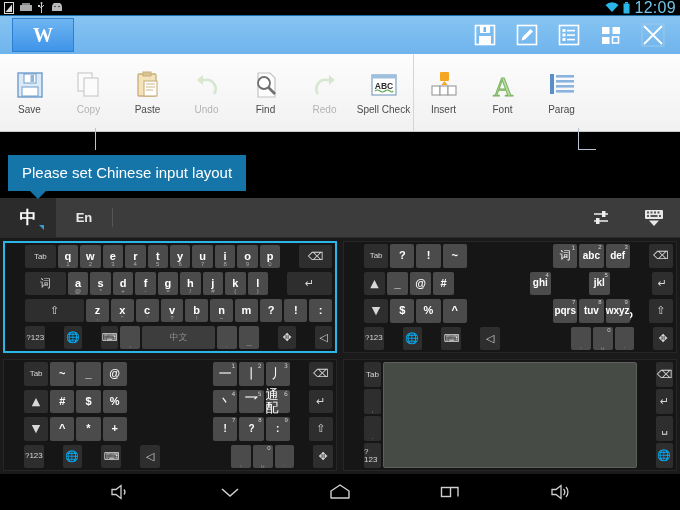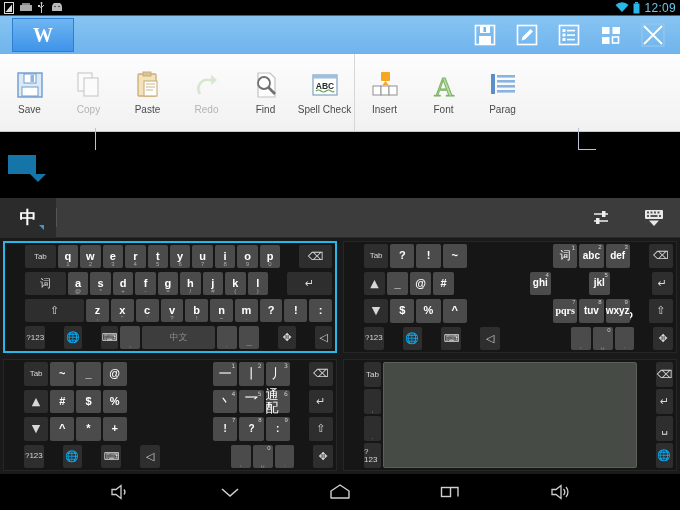--- a/index.html
+++ b/index.html
@@ -13,21 +13,21 @@
 
   
   .statusbar {
     height: 16px; background: #000; display: flex; align-items: center;
     padding: 0 4px; color: #9fd4e8; font-size: 11px;
     border-bottom: 1px solid #1b6ea8;
   }
   .sb-left { display: flex; align-items: center; gap: 6px; }
   .sb-right { margin-left: auto; display: flex; align-items: center; gap: 4px; }
   .sb-ico { display: block; }
-  .sb-time { color: #6fc4e8; font-size: 12px; letter-spacing: .3px; }
+  .sb-time { color: #6fc4e8; font-size: 16px; letter-spacing: .3px; }
 
   
   .titlebar {
     height: 38px; background: #7bbdf0;
     background: linear-gradient(#86c4f2,#6fb4ed);
     display: flex; align-items: center; position: relative;
   }
   .wlogo {
     width: 62px; height: 34px; margin-left: 12px;
     background: linear-gradient(#6fb6f2,#3f93e8);
@@ -267,40 +267,49 @@
               <rect x="5" y="4" width="18" height="22" rx="1" fill="#f4e2bb" stroke="#c9ae7a" stroke-width="1.3"></rect>
               <rect x="10" y="2" width="8" height="4" fill="#d9c493" stroke="#c9ae7a"></rect>
               <rect x="11" y="11" width="13" height="15" fill="#fff" stroke="#c9ae7a" stroke-width="1.1"></rect>
               <path d="M13 14h9 M13 17h9 M13 20h7" stroke="#c9ae7a" stroke-width="0.9"></path>
             </svg>
         </div>
         <div class="rlabel">Paste</div>
       </div>
 
 
-
-      <div class="ritem">
-        <div class="ricon">
-          <svg width="30" height="30" viewBox="0 0 30 30">
-              <path d="M8 24 a9 9 0 0 1 9 -14 h5" fill="none" stroke="#d7e6cf" stroke-width="2.6"></path>
-              <path d="M19 5 L25 10 L19 15 Z" fill="#d7e6cf"></path>
-            </svg>
-        </div>
-        <div class="rlabel dim">Redo</div>
+      <div class="ritem">
+        <div class="ricon">
+          <svg width="30" height="30" viewBox="0 0 30 30">
+              <path d="M22 24 a9 9 0 0 0 -9 -14 h-5" fill="none" stroke="#d7e6cf" stroke-width="2.6"></path>
+              <path d="M11 5 L5 10 L11 15 Z" fill="#d7e6cf"></path>
+            </svg>
+        </div>
+        <div class="rlabel dim">Undo</div>
       </div>
 
       <div class="ritem">
         <div class="ricon">
           <svg width="30" height="30" viewBox="0 0 30 30">
               <path d="M7 3 h12 l5 5 v19 h-17 z" fill="#fdfdfd" stroke="#c3c3c3" stroke-width="1.2"></path>
               <circle cx="13" cy="13" r="6" fill="#fff" stroke="#6f6f6f" stroke-width="1.8"></circle>
               <path d="M17.5 17.5 L24 24" stroke="#6f6f6f" stroke-width="2.6"></path>
             </svg>
         </div>
         <div class="rlabel">Find</div>
+      </div>
+
+      <div class="ritem">
+        <div class="ricon">
+          <svg width="30" height="30" viewBox="0 0 30 30">
+              <path d="M8 24 a9 9 0 0 1 9 -14 h5" fill="none" stroke="#d7e6cf" stroke-width="2.6"></path>
+              <path d="M19 5 L25 10 L19 15 Z" fill="#d7e6cf"></path>
+            </svg>
+        </div>
+        <div class="rlabel dim">Redo</div>
       </div>
 
       <div class="ritem">
         <div class="ricon">
           <svg width="30" height="30" viewBox="0 0 30 30">
               <rect x="3" y="5" width="24" height="20" fill="#fff" stroke="#8aa8c6" stroke-width="1.3"></rect>
               <rect x="3" y="5" width="24" height="3.5" fill="#9cc0dd"></rect>
               <text x="15" y="18.5" text-anchor="middle" font-family="Liberation Sans, sans-serif" font-size="8.5" font-weight="bold" fill="#2b2b2b">ABC</text>
               <path d="M6 21 q2.5 -2 5 0 t5 0 t5 0 t3 0" fill="none" stroke="#53a647" stroke-width="1.2"></path>
             </svg>
@@ -346,27 +355,31 @@
         <div class="rlabel">Parag</div>
       </div>
     </div>
   </div>
 
   <div class="conn" style="left:95px; top:128px; width:1px; height:22px;"></div>
   <div class="conn" style="left:578px; top:128px; width:1px; height:22px;"></div>
   <div class="conn" style="left:578px; top:149px; width:18px; height:1px;"></div>
 
   <div class="tooltip">
+    <span>Please set Chinese input layout</span>
     <div class="tail"></div>
   </div>
 
   <div class="imebar">
     <div class="imetab active">
       <span class="zh">中</span>
       <span class="corner"></span>
+    </div>
+    <div class="imetab">
+      <span class="en">En</span>
     </div>
     <div class="ime-sep"></div>
     <div class="ime-right">
       <div class="ime-sep"></div>
       <div class="ime-btn">
         <svg width="20" height="20" viewBox="0 0 20 20">
             <path d="M3 6 h14 M3 13 h14" stroke="#eee" stroke-width="1.6"></path>
             <rect x="11" y="3" width="3.5" height="6" fill="#eee"></rect>
             <rect x="5" y="10" width="3.5" height="6" fill="#eee"></rect>
           </svg>
@@ -629,21 +642,21 @@
             <div class="key" style="flex: 1 1 0px;">
               <span class="main">$</span>
             </div>
             <div class="key" style="flex: 1 1 0px;">
               <span class="main">%</span>
             </div>
             <div class="key" style="flex: 1 1 0px;">
               <span class="main">^</span>
             </div>
             <div class="key blank" style="flex: 3.4 3.4 0px;"></div>
-            <div class="key t9 small" style="flex: 1 1 0px; font-family: Liberation Serif, serif;">
+            <div class="key t9 small" style="flex: 1 1 0px;">
               <span class="main">pqrs</span>
               <span class="sup">7</span>
             </div>
             <div class="key t9" style="flex: 1 1 0px;">
               <span class="main">tuv</span>
               <span class="sup">8</span>
             </div>
             <div class="key t9 small" style="flex: 1 1 0px;">
               <span class="main">wxyz</span>
               <span class="sup">9</span>

